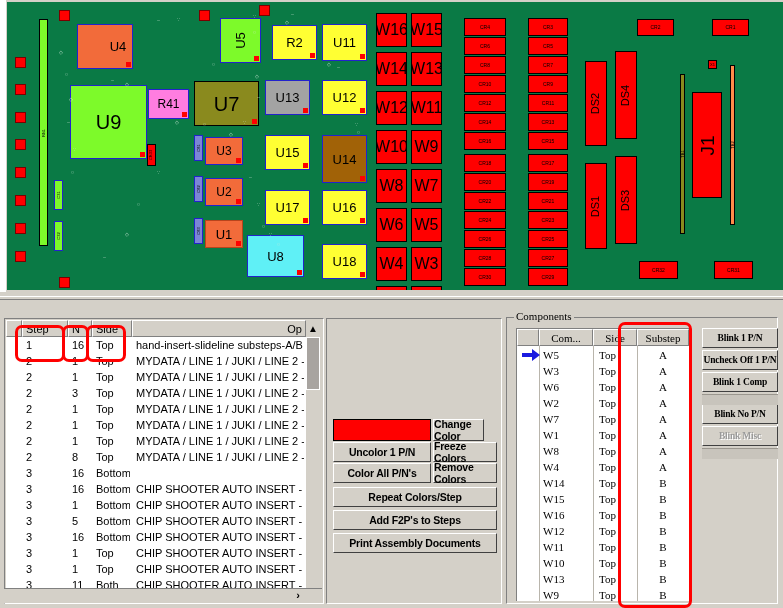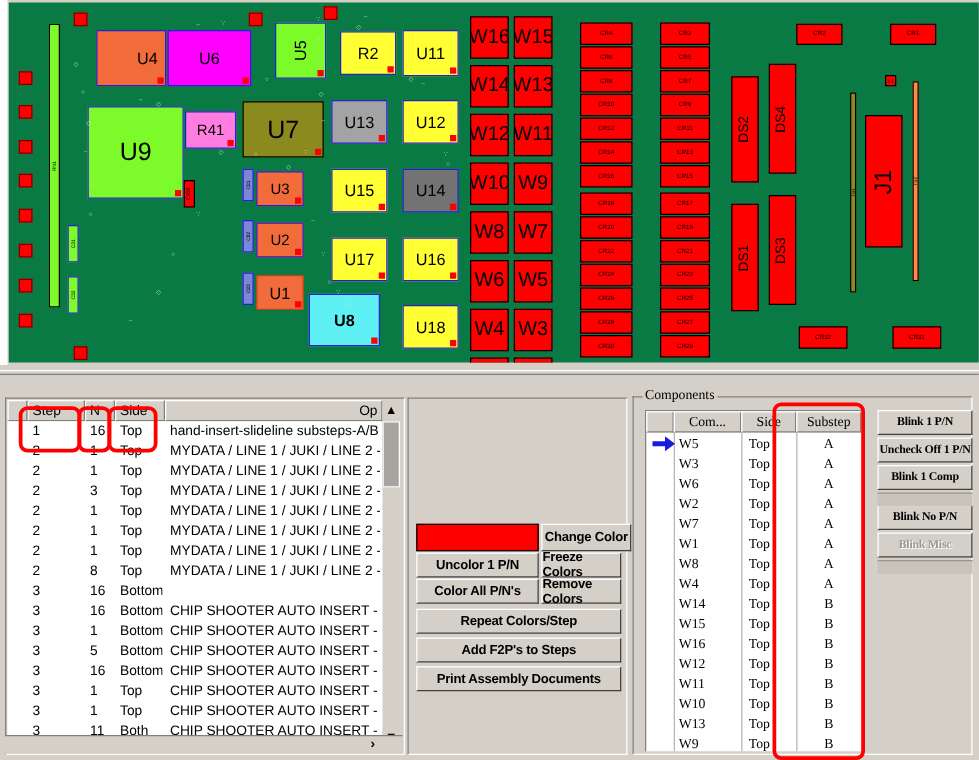--- a/index.html
+++ b/index.html
@@ -86,24 +86,20 @@
 
 <div class="app">
 
   <div class="pcb-wrap">
     <div class="pcb-frameL"></div>
     <div class="pcb" id="pcb-canvas">
         <div class="part" style="left: 70px; top: 22px; width: 56px; height: 45px; background: rgb(242, 107, 58); border: 1px solid rgb(34, 34, 204); padding-left: 26px;">
           <span style="font-size: 13px;">U4</span>
           <i style="position: absolute; right: 1px; bottom: 1px; width: 5px; height: 5px; background: rgb(255, 0, 0);"></i>
         </div>
-        <div class="part" style="left: 127px; top: 22px; width: 67px; height: 45px; background: rgb(255, 0, 255); border: 1px solid rgb(34, 34, 204);">
-          <span style="font-size: 13px;">U6</span>
-          <i style="position: absolute; right: 1px; bottom: 1px; width: 5px; height: 5px; background: rgb(255, 0, 0);"></i>
-        </div>
         <div class="part" style="left: 213px; top: 16px; width: 41px; height: 45px; background: rgb(125, 250, 42); border: 1px solid rgb(34, 34, 204);">
           <span style="font-size: 13px; transform: rotate(-90deg); white-space: nowrap;">U5</span>
           <i style="position: absolute; right: 1px; bottom: 1px; width: 5px; height: 5px; background: rgb(255, 0, 0);"></i>
         </div>
         <div class="part" style="left: 63px; top: 83px; width: 77px; height: 74px; background: rgb(125, 250, 42); border: 1px solid rgb(34, 34, 204);">
           <span style="font-size: 20px;">U9</span>
           <i style="position: absolute; right: 1px; bottom: 1px; width: 5px; height: 5px; background: rgb(255, 0, 0);"></i>
         </div>
         <div class="part" style="left: 141px; top: 87px; width: 41px; height: 30px; background: rgb(255, 125, 224); border: 1px solid rgb(34, 34, 204);">
           <span style="font-size: 12px;">R41</span>
@@ -119,21 +115,21 @@
         </div>
         <div class="part" style="left: 198px; top: 176px; width: 38px; height: 28px; background: rgb(242, 107, 58); border: 1px solid rgb(34, 34, 204);">
           <span style="font-size: 12px;">U2</span>
           <i style="position: absolute; right: 1px; bottom: 1px; width: 5px; height: 5px; background: rgb(255, 0, 0);"></i>
         </div>
         <div class="part" style="left: 198px; top: 218px; width: 38px; height: 28px; background: rgb(242, 107, 58); border: 1px solid rgb(184, 68, 28);">
           <span style="font-size: 13px;">U1</span>
           <i style="position: absolute; right: 1px; bottom: 1px; width: 5px; height: 5px; background: rgb(255, 0, 0);"></i>
         </div>
         <div class="part" style="left: 240px; top: 233px; width: 57px; height: 42px; background: rgb(95, 240, 246); border: 1px solid rgb(34, 34, 204);">
-          <span style="font-size: 13px; font-weight: bold;">U8</span>
+          <span style="font-size: 13px;">U8</span>
           <i style="position: absolute; right: 1px; bottom: 1px; width: 5px; height: 5px; background: rgb(255, 0, 0);"></i>
         </div>
         <div class="part" style="left: 265px; top: 23px; width: 45px; height: 35px; background: rgb(255, 255, 51); border: 1px solid rgb(34, 34, 204);">
           <span style="font-size: 13px;">R2</span>
           <i style="position: absolute; right: 1px; bottom: 1px; width: 5px; height: 5px; background: rgb(255, 0, 0);"></i>
         </div>
         <div class="part" style="left: 315px; top: 22px; width: 45px; height: 37px; background: rgb(255, 255, 51); border: 1px solid rgb(34, 34, 204);">
           <span style="font-size: 13px;">U11</span>
           <i style="position: absolute; right: 1px; bottom: 1px; width: 5px; height: 5px; background: rgb(255, 0, 0);"></i>
         </div>
@@ -142,21 +138,21 @@
           <i style="position: absolute; right: 1px; bottom: 1px; width: 5px; height: 5px; background: rgb(255, 0, 0);"></i>
         </div>
         <div class="part" style="left: 315px; top: 78px; width: 45px; height: 35px; background: rgb(255, 255, 51); border: 1px solid rgb(34, 34, 204);">
           <span style="font-size: 13px;">U12</span>
           <i style="position: absolute; right: 1px; bottom: 1px; width: 5px; height: 5px; background: rgb(255, 0, 0);"></i>
         </div>
         <div class="part" style="left: 258px; top: 133px; width: 45px; height: 35px; background: rgb(255, 255, 51); border: 1px solid rgb(34, 34, 204);">
           <span style="font-size: 13px;">U15</span>
           <i style="position: absolute; right: 1px; bottom: 1px; width: 5px; height: 5px; background: rgb(255, 0, 0);"></i>
         </div>
-        <div class="part" style="left: 315px; top: 133px; width: 45px; height: 35px; background: #737373; border: 1px solid rgb(34, 34, 204);">
+        <div class="part" style="left: 315px; top: 133px; width: 45px; height: 48px; background: #a16207; border: 1px solid rgb(34, 34, 204);">
           <span style="font-size: 13px;">U14</span>
           <i style="position: absolute; right: 1px; bottom: 1px; width: 5px; height: 5px; background: rgb(255, 0, 0);"></i>
         </div>
         <div class="part" style="left: 258px; top: 188px; width: 45px; height: 35px; background: rgb(255, 255, 51); border: 1px solid rgb(34, 34, 204);">
           <span style="font-size: 13px;">U17</span>
           <i style="position: absolute; right: 1px; bottom: 1px; width: 5px; height: 5px; background: rgb(255, 0, 0);"></i>
         </div>
         <div class="part" style="left: 315px; top: 188px; width: 45px; height: 35px; background: rgb(255, 255, 51); border: 1px solid rgb(34, 34, 204);">
           <span style="font-size: 13px;">U16</span>
           <i style="position: absolute; right: 1px; bottom: 1px; width: 5px; height: 5px; background: rgb(255, 0, 0);"></i>
@@ -523,21 +519,21 @@
         </div>
       </div>
     </div>
 
     <div class="hscroll">
       <div class="rt">›</div>
     </div>
 
     <div class="midpanel">
       <div class="swatch" style="left:6px;top:100px;width:98px;height:22px;"></div>
-      <div class="btn" style="left:106px;top:100px;width:72px;height:22px;">Change Color</div>
+      <div class="btn" style="left:106px;top:100px;width:51px;height:22px;">Change Color</div>
       <div class="btn" style="left:6px;top:123px;width:98px;height:20px;">Uncolor 1 P/N</div>
       <div class="btn" style="left:106px;top:123px;width:64px;height:20px;">Freeze Colors</div>
       <div class="btn" style="left:6px;top:144px;width:98px;height:20px;">Color All P/N's</div>
       <div class="btn" style="left:106px;top:144px;width:64px;height:20px;">Remove Colors</div>
       <div class="btn" style="left:6px;top:168px;width:164px;height:20px;">Repeat Colors/Step</div>
       <div class="btn" style="left:6px;top:191px;width:164px;height:20px;">Add F2P's to Steps</div>
       <div class="btn" style="left:6px;top:214px;width:164px;height:20px;">Print Assembly Documents</div>
     </div>
 
     <div class="cgroup">

